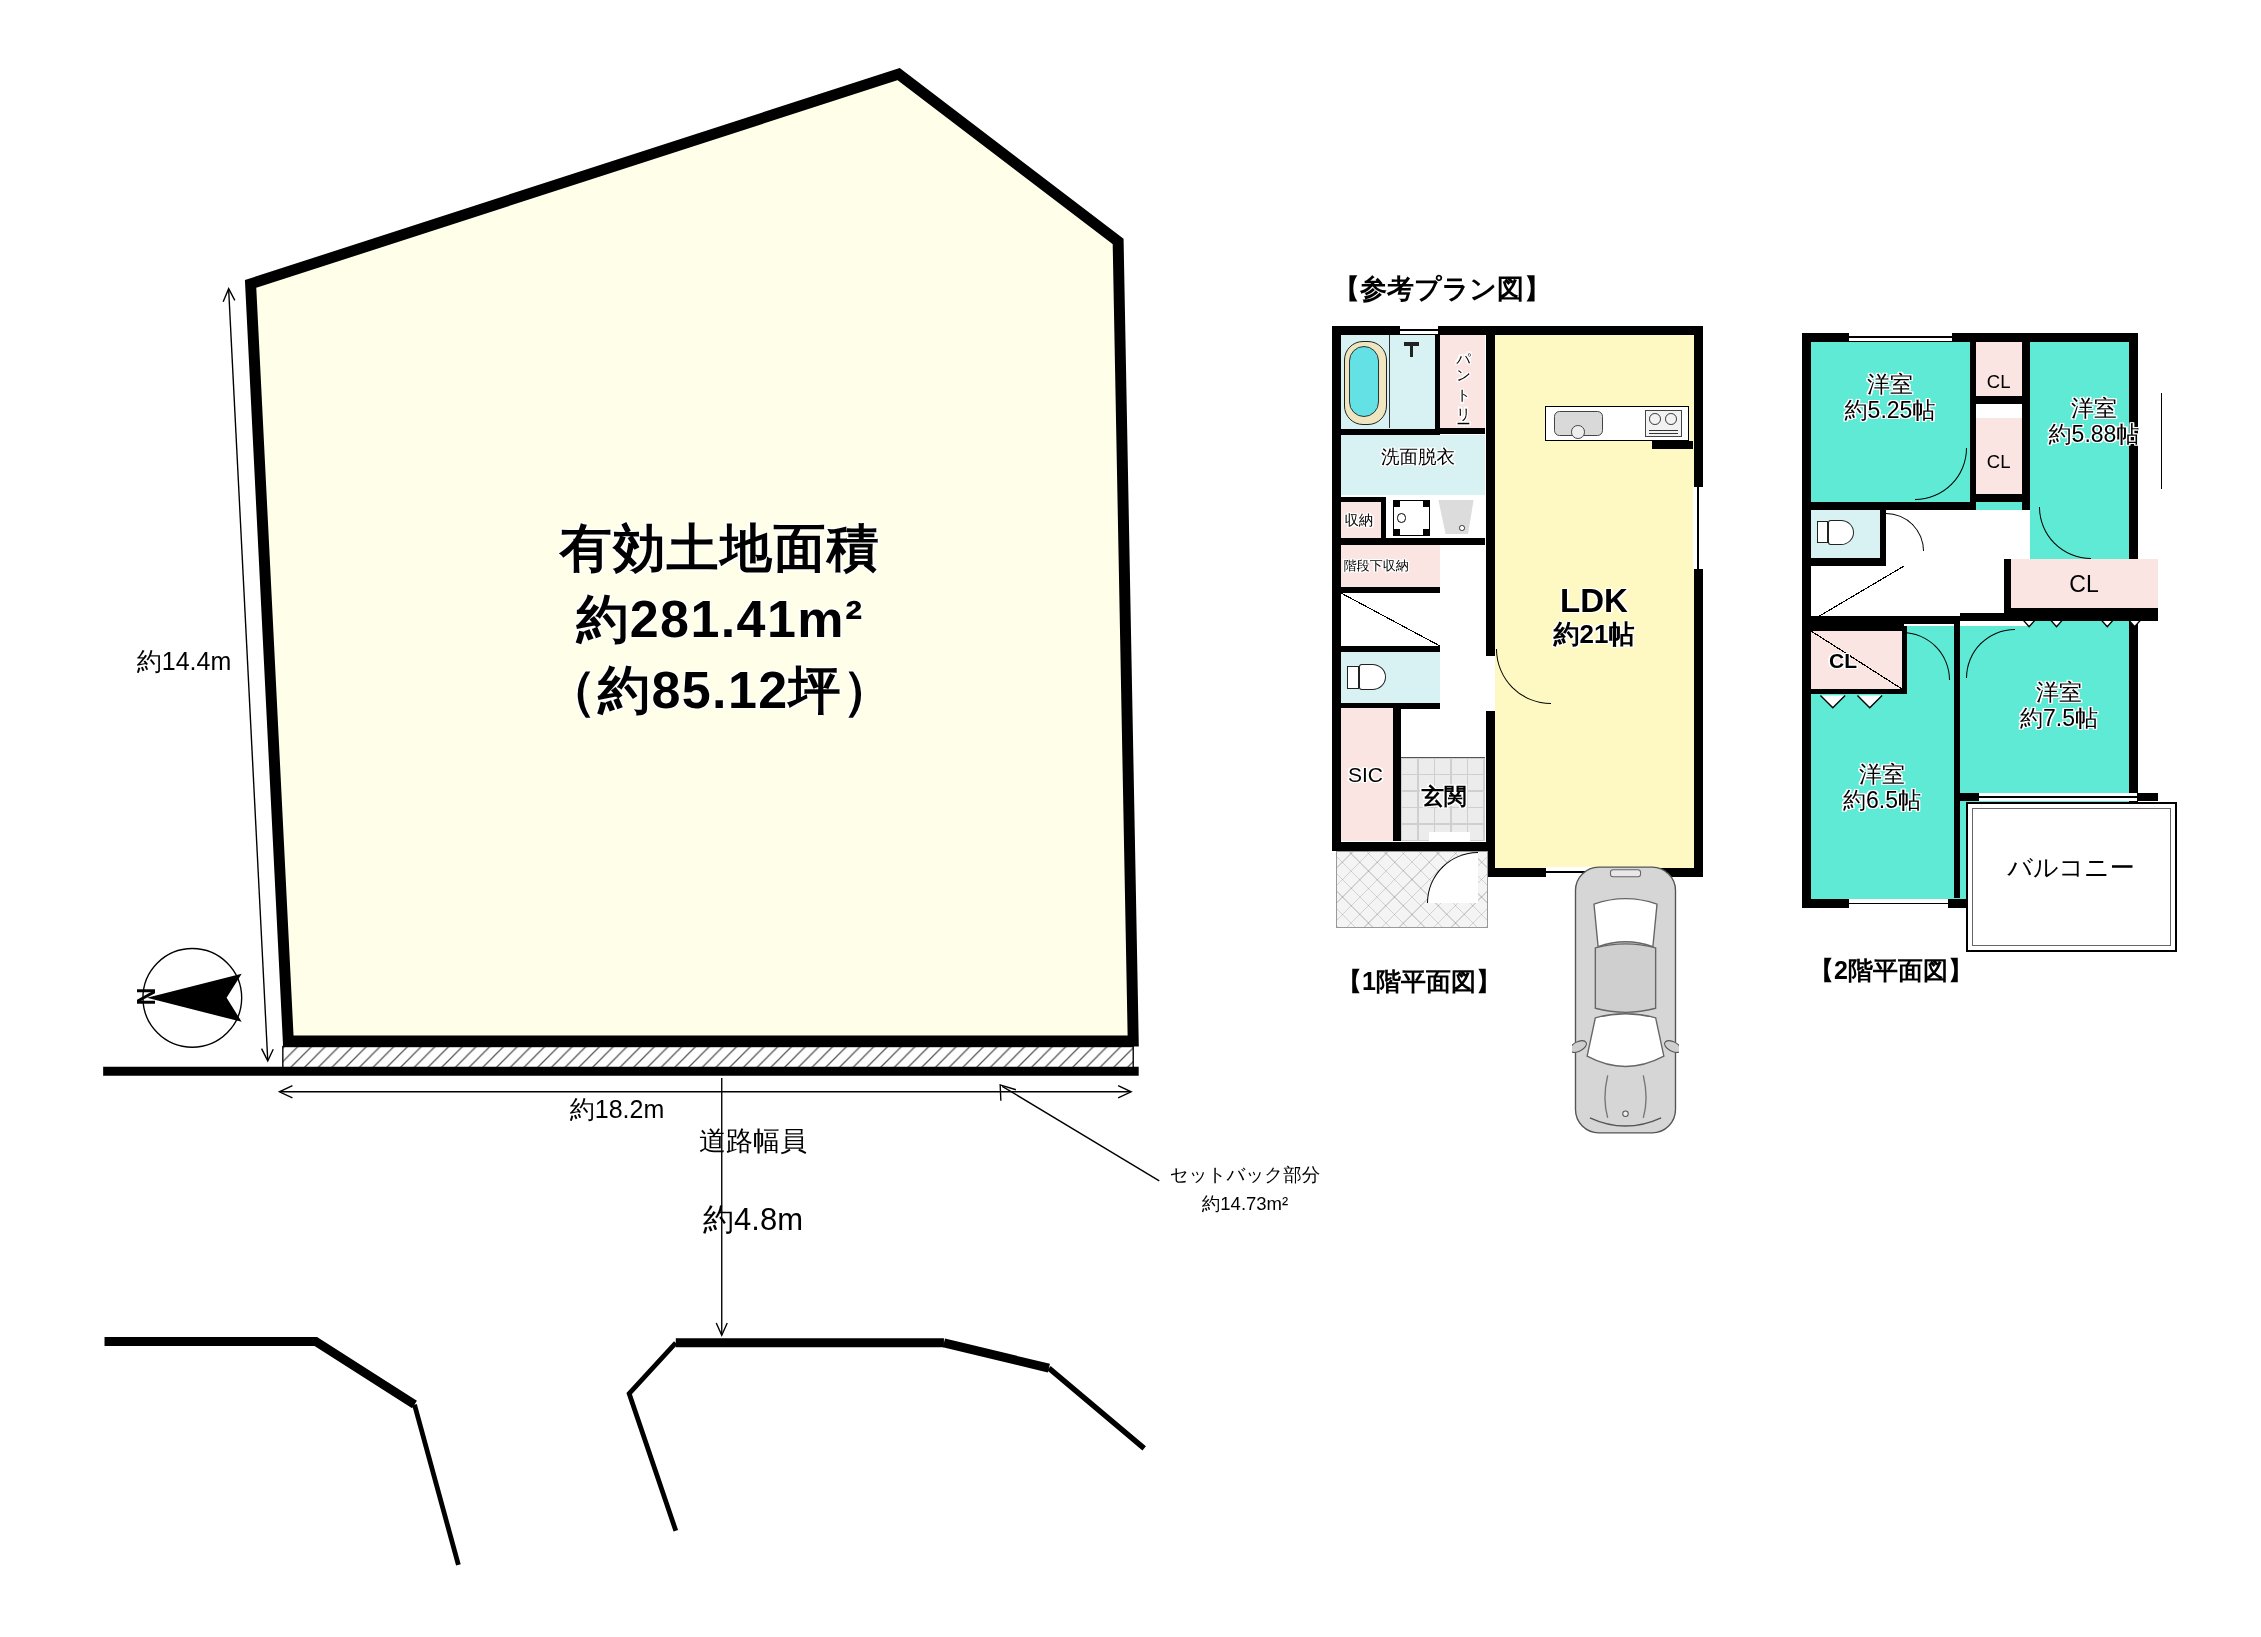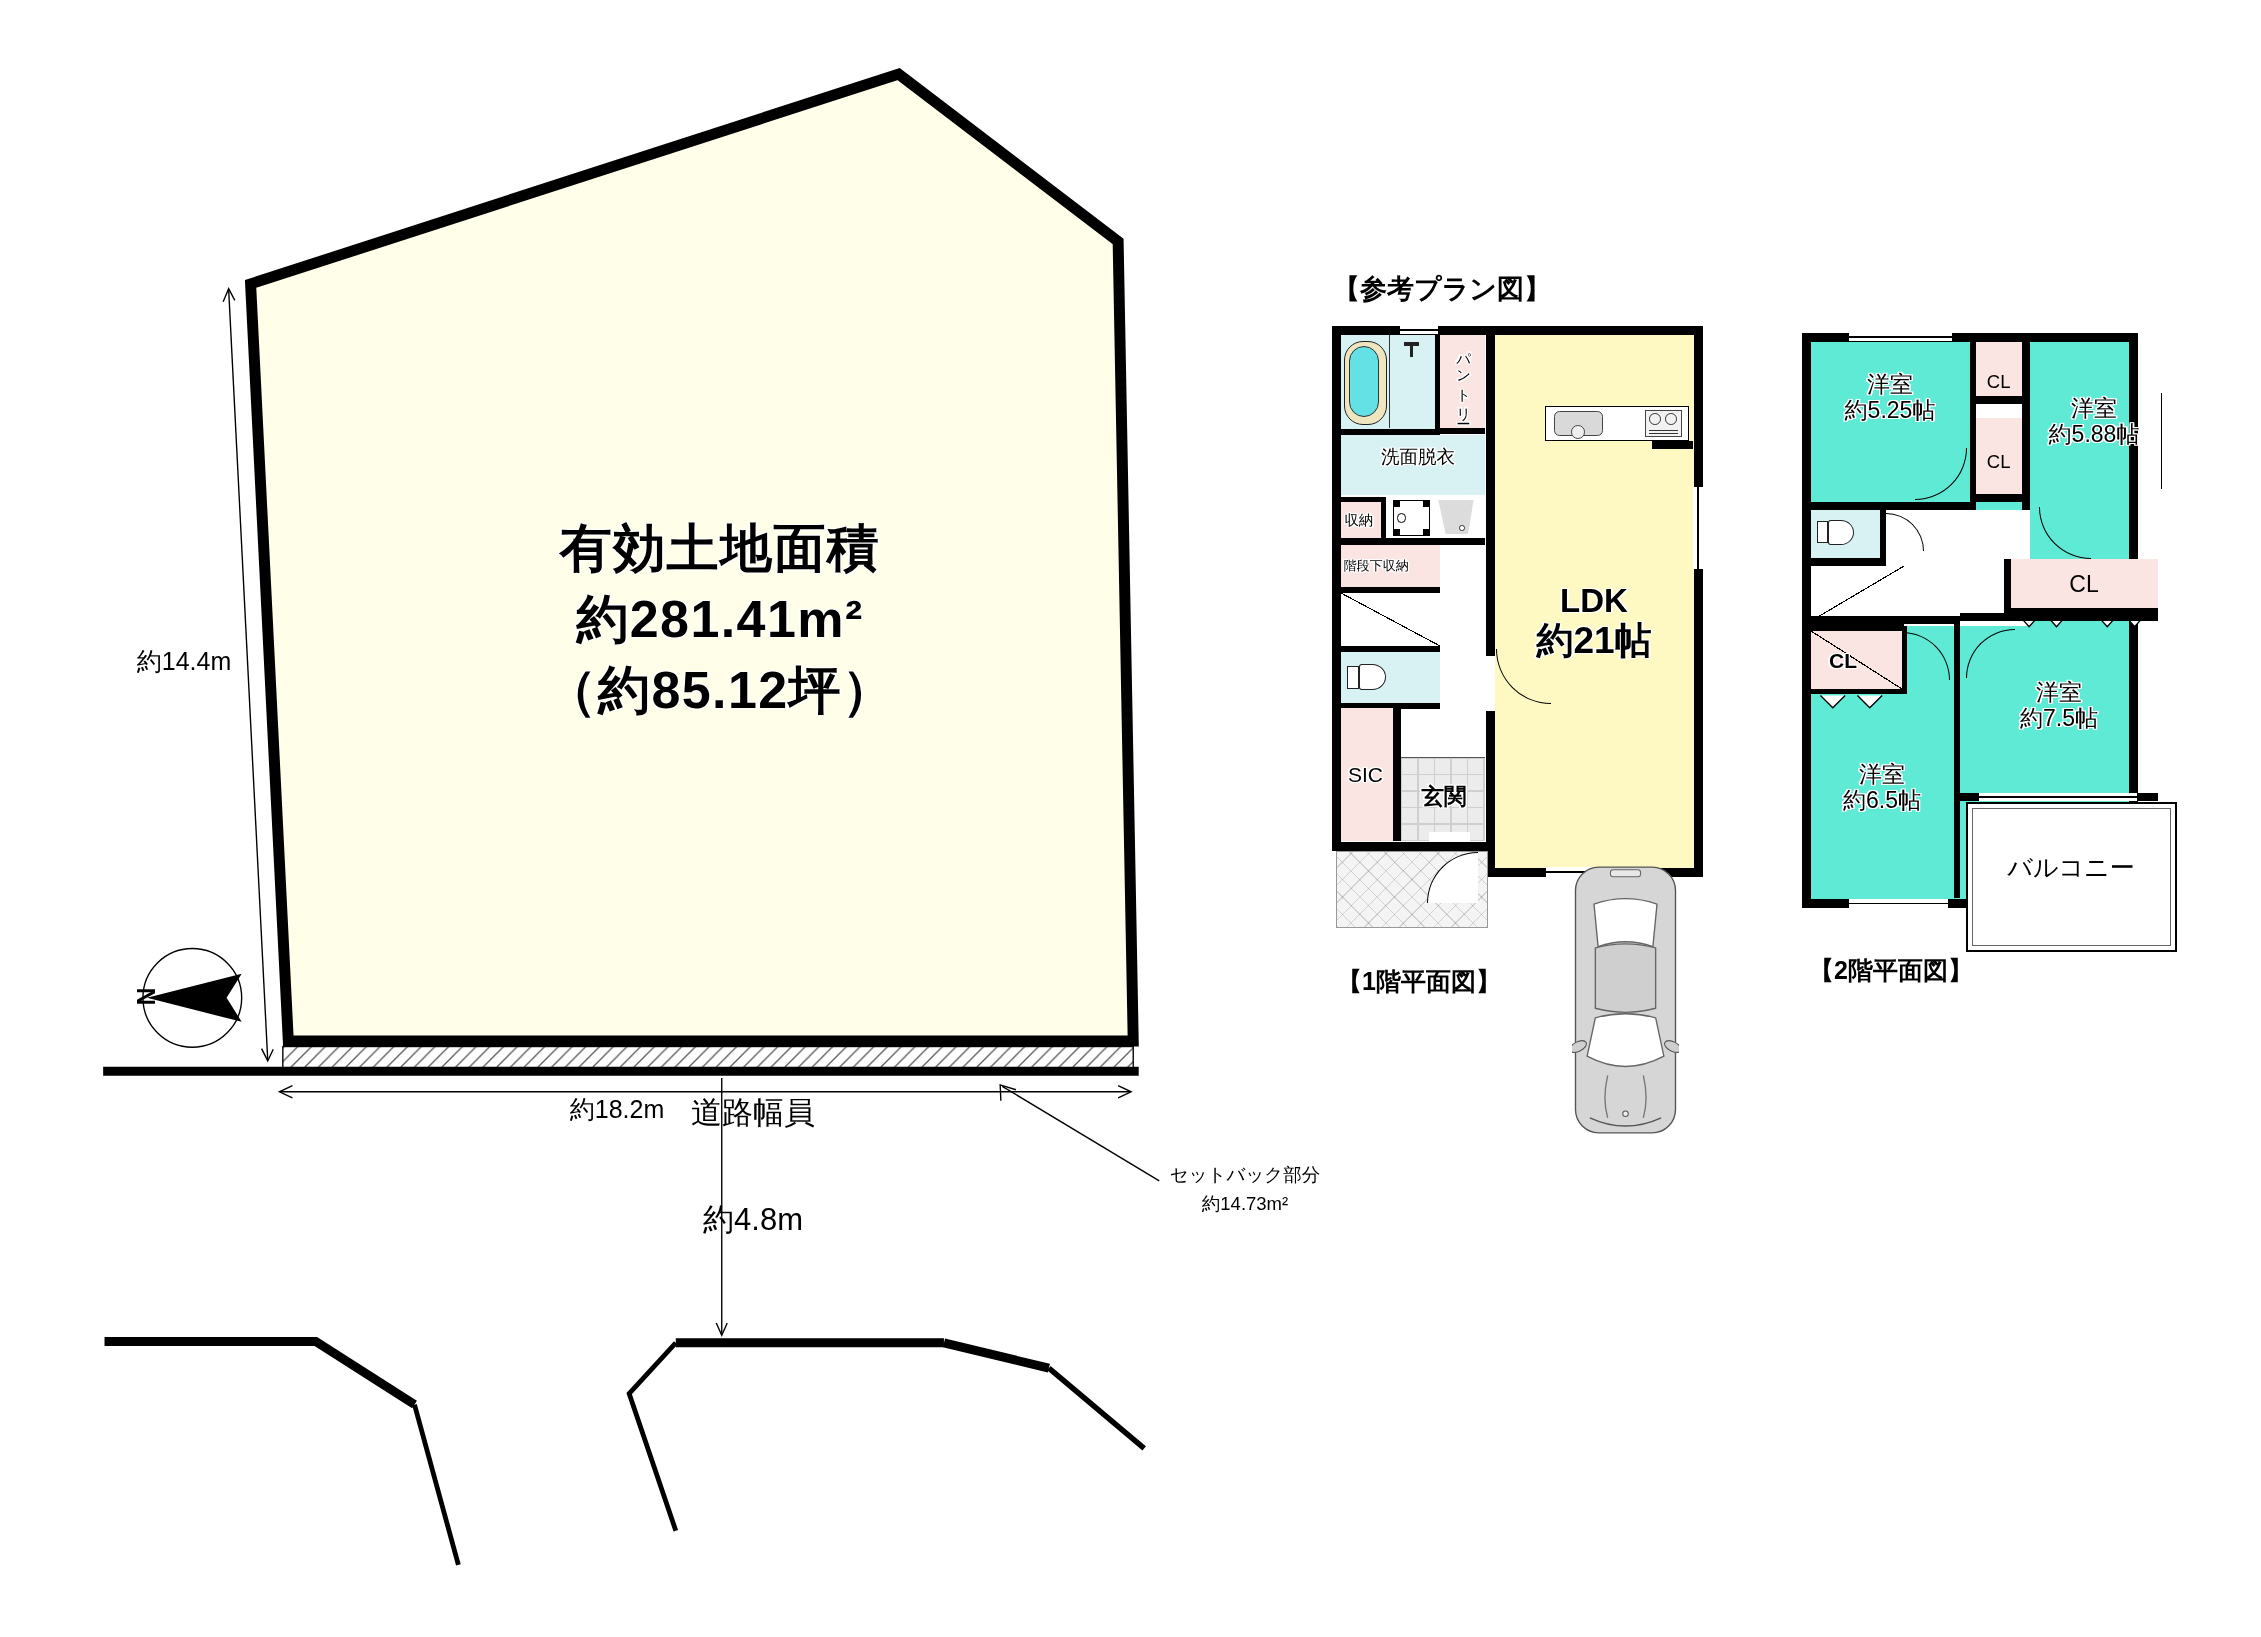--- a/index.html
+++ b/index.html
@@ -91,21 +91,21 @@
   <div class="t ctr halo" style="left:720px; top:513px; font-size:52px; font-weight:600; letter-spacing:1.4px; line-height:1.37;">
     <div>有効土地面積</div>
     <div>約281.41m²</div>
     <div>（約85.12坪）</div>
   </div>
 
   <div class="t ctr" style="left:184px; top:647px; font-size:25px;">約14.4m</div>
 
   <div class="t ctr" style="left:617px; top:1095px; font-size:25px;">約18.2m</div>
 
-  <div class="t ctr" style="left:753px; top:1095px; font-size:31px;text-align:center;">道路幅員</div>
+  <div class="t ctr" style="left:753px; top:1126px; font-size:27px;text-align:center;">道路幅員</div>
   <div class="t ctr" style="left:753px; top:1202px; font-size:31px;">約4.8m</div>
 
   <div class="t ctr" style="left:1245px; top:1164px; font-size:18.5px;">セットバック部分</div>
   <div class="t ctr" style="left:1245px; top:1193px; font-size:18.5px;">約14.73m²</div>
 
   <div class="t" style="left:137px; top:982px; font-size:25px; font-weight:600; transform:rotate(-90deg);">N</div>
 
   <div class="t" style="left:1333px; top:274px; font-size:27px; font-weight:600;">【参考プラン図】</div>
 
   <div class="abs" style="left:1332px; top:326px; width:371px; height:551px;">
@@ -118,21 +118,21 @@
         <div class="rm" style="left:99px; top:2.7px; width:37px; height:27.4px; background:#f2f2f2; border:1.4px solid #444;">
           <div class="rm" style="left:3.4px; top:2.7px; width:11.7px; height:11.7px; border:1.4px solid #333; border-radius:50%;"></div>
           <div class="rm" style="left:19px; top:2.7px; width:11.7px; height:11.7px; border:1.4px solid #333; border-radius:50%;"></div>
           <div class="rm" style="left:2.7px; top:18px; width:29px; height:5.5px; background:repeating-linear-gradient(0deg,#333 0 1px,transparent 1px 2.7px);"></div>
         </div>
       </div>
       <div class="wall" style="left:157px; top:106px; width:41px; height:8.2px;"></div>
 
       <div class="t halo" style="left:0; top:247px; width:198px; text-align:center; font-weight:600;">
         <div style="font-size:33px;">LDK</div>
-        <div style="font-size:37px;">約21帖</div>
+        <div style="font-size:26px;">約21帖</div>
       </div>
 
       <div class="win" style="left:-9.6px; top:312px; width:9.6px; height:58px;"></div>
       <div class="arc arc-bl" style="left:1.4px; top:314px; width:55px; height:55px;"></div>
 
       <div class="win winv" style="left:198px; top:152px; width:9.6px; height:82px;"></div>
       <div class="win winh" style="left:51px; top:532px; width:96px; height:9.6px;"></div>
     </div>
 
     <div class="rm" style="left:0; top:0; width:163px; height:525px; background:#fff; border:9.6px solid #000;">

